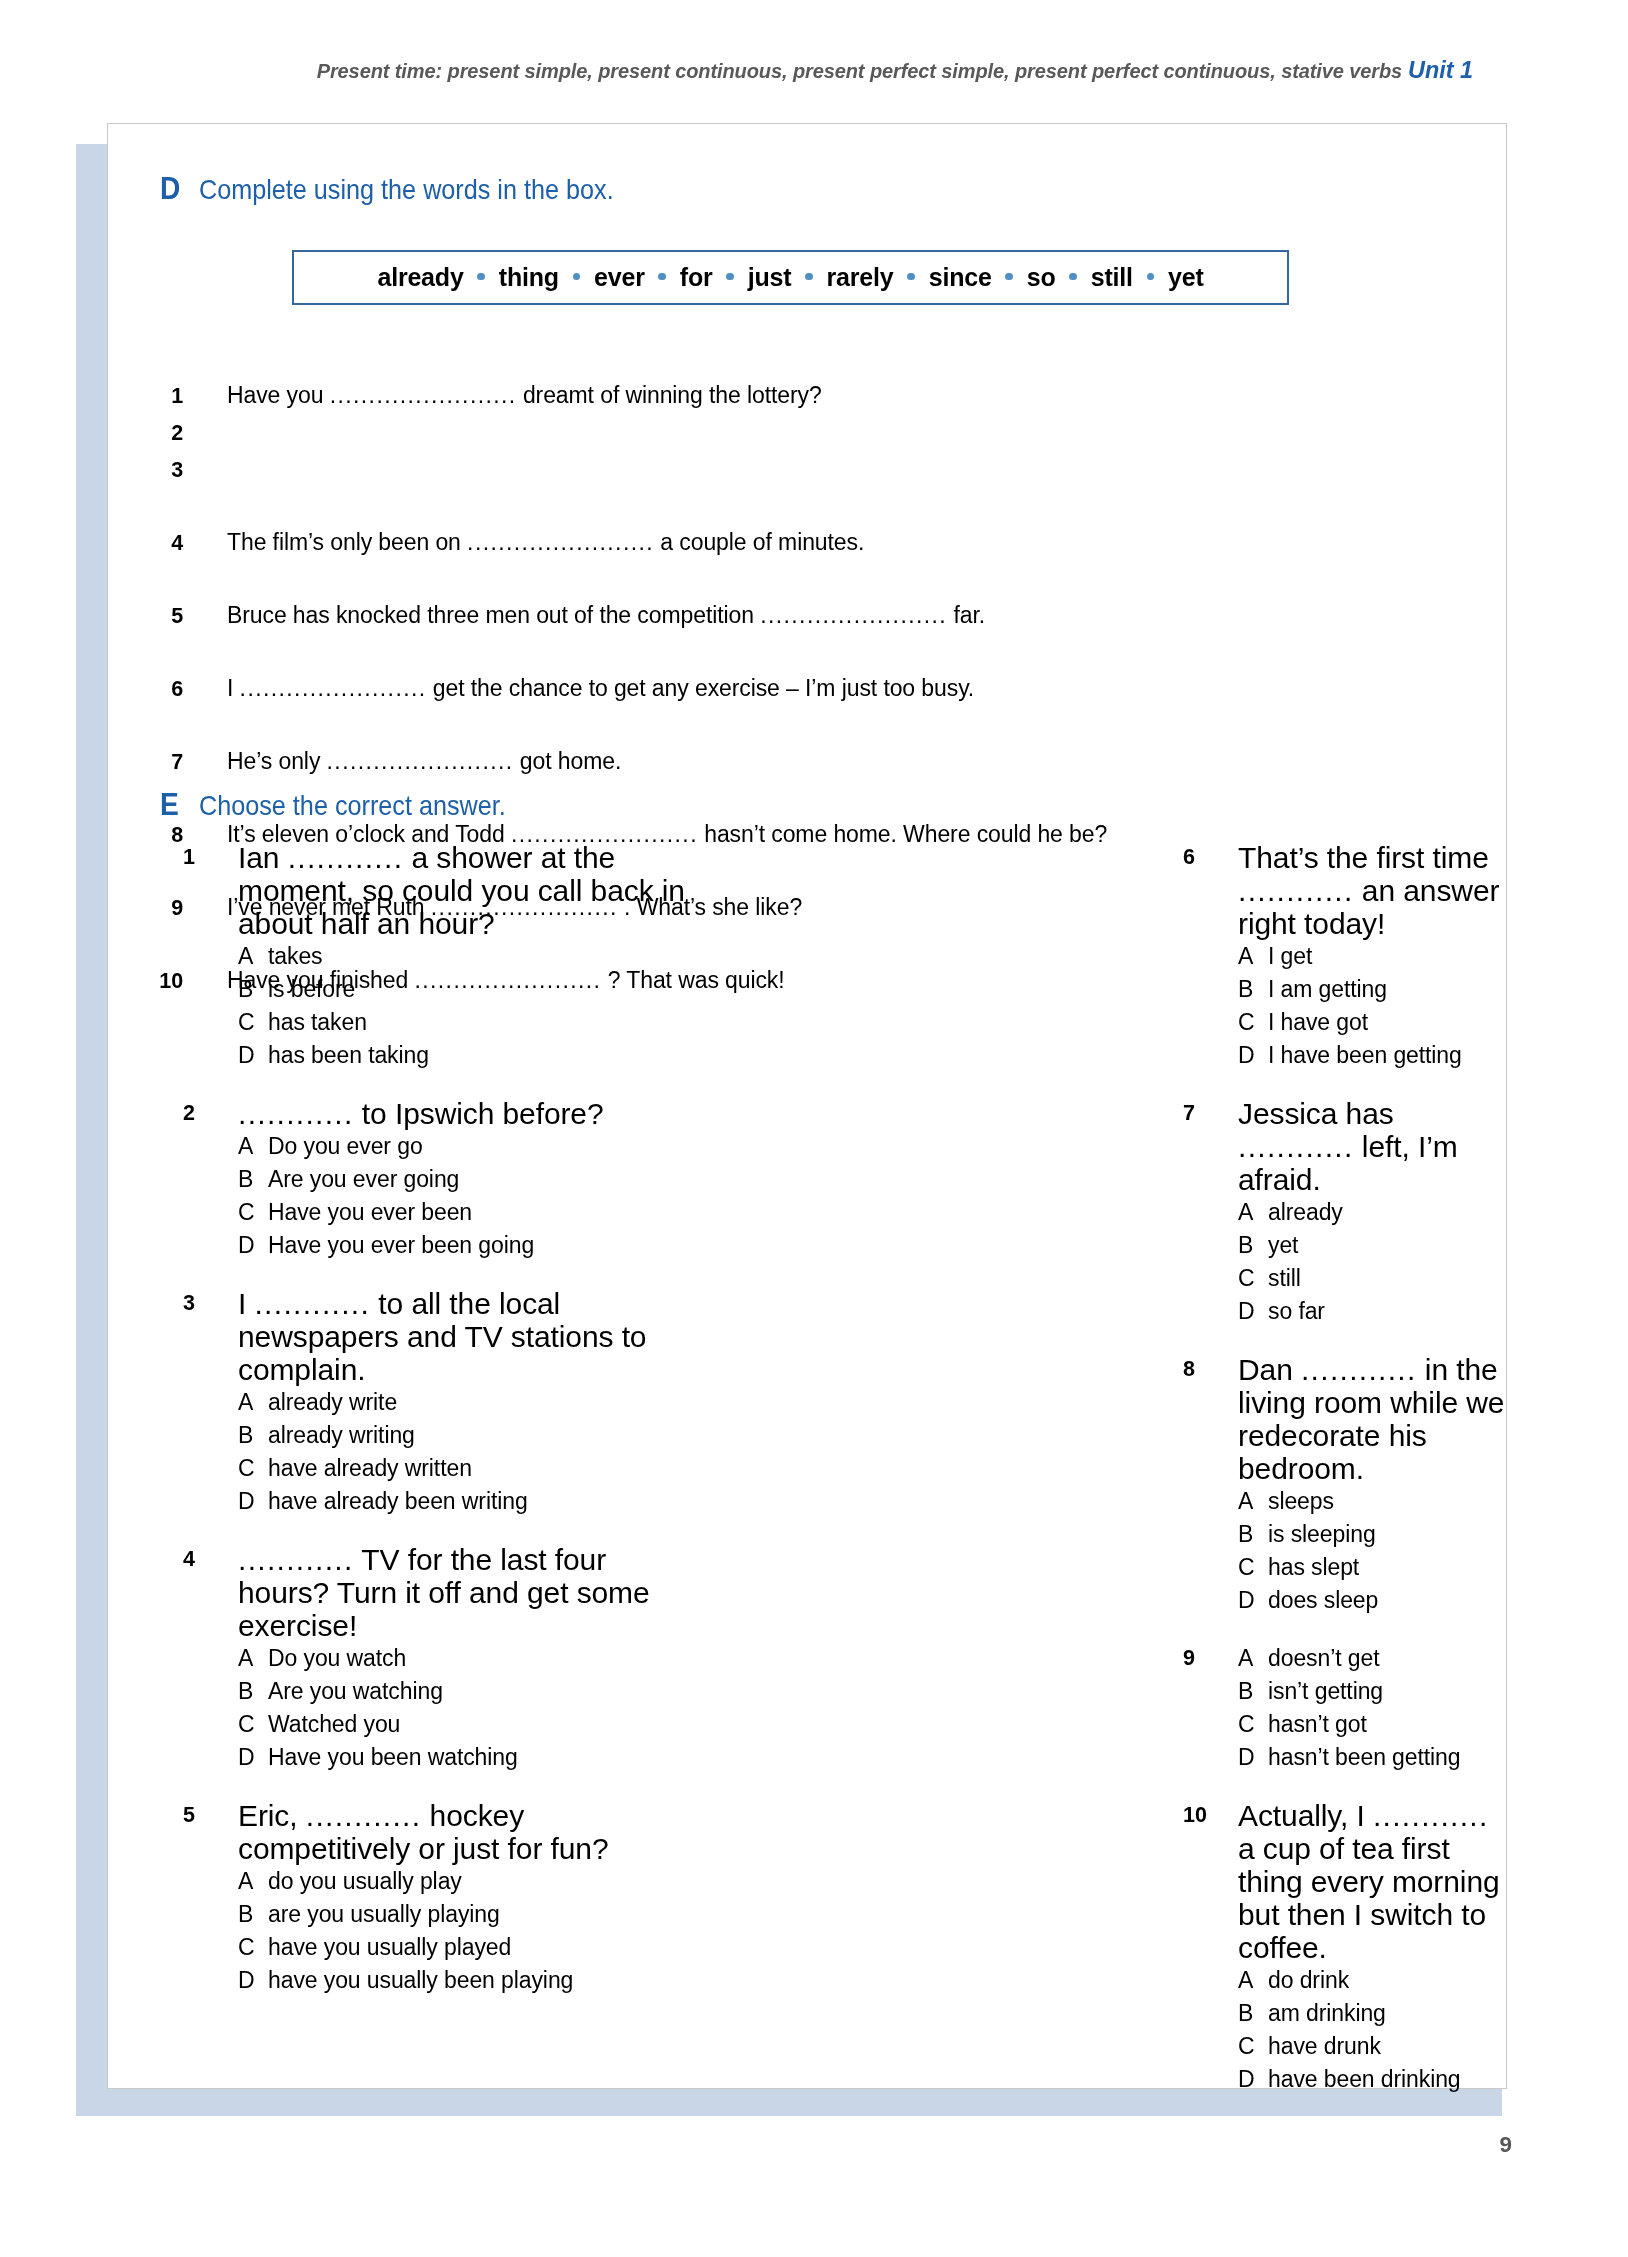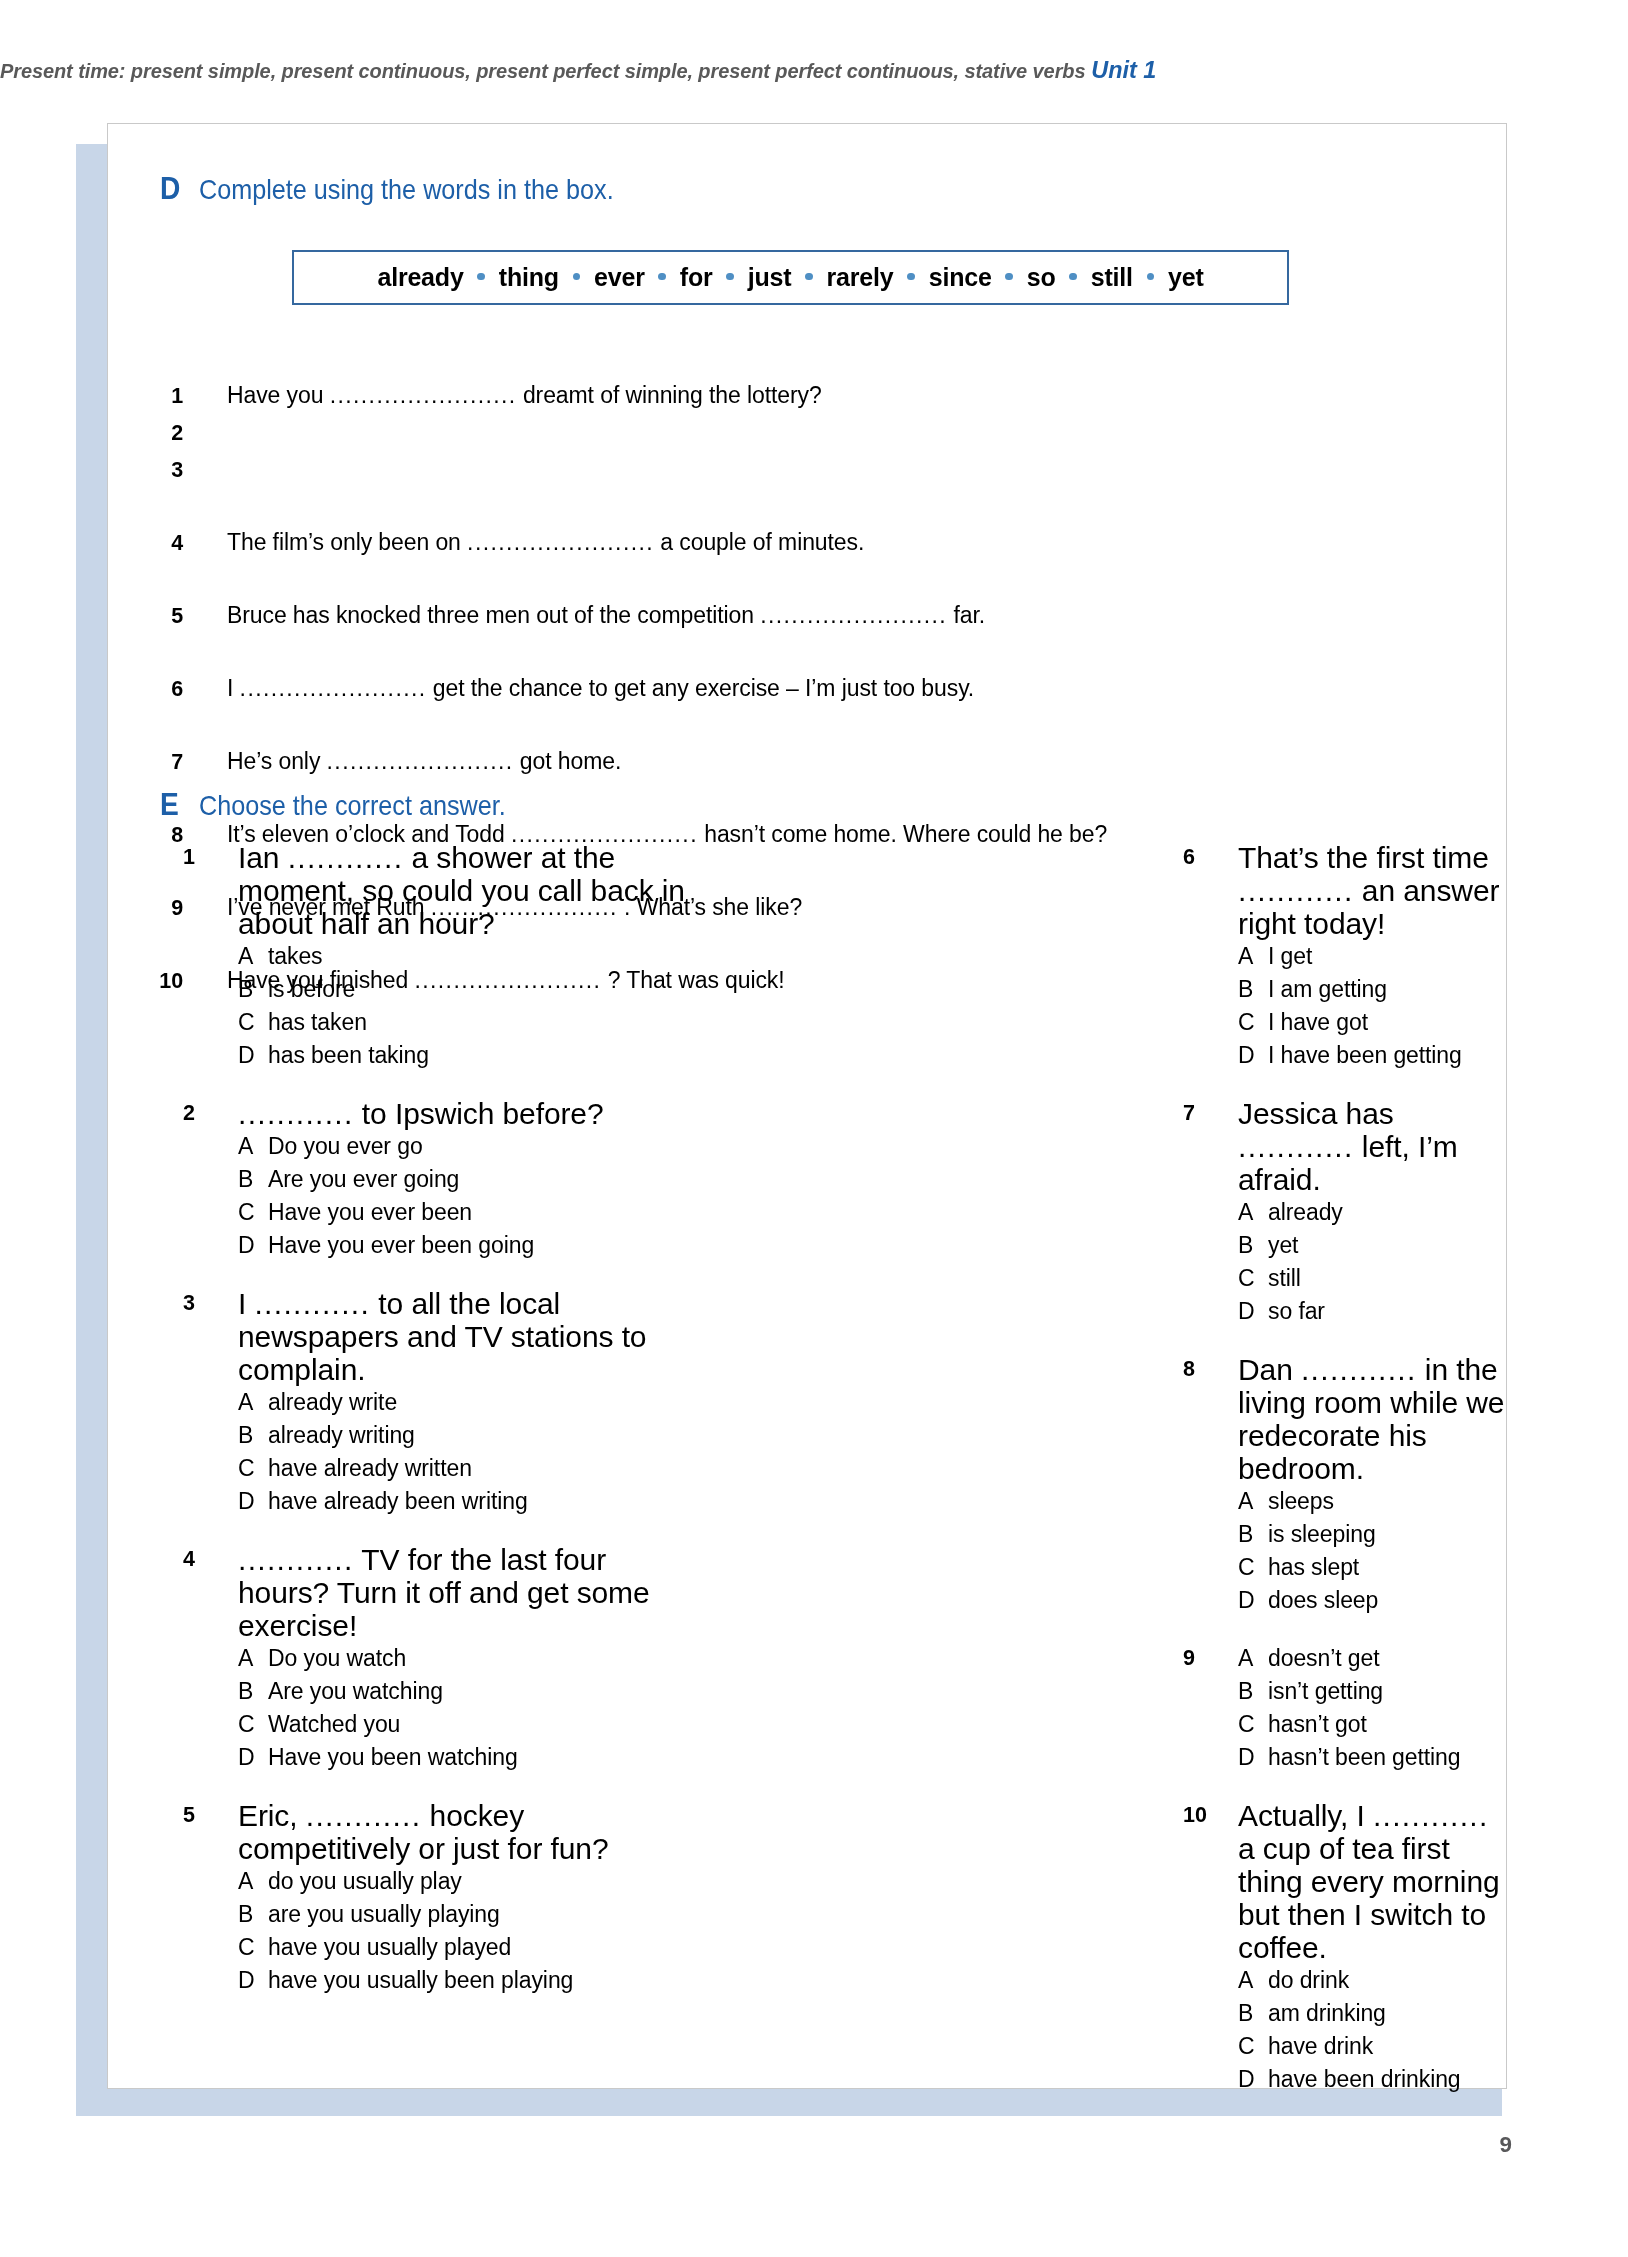--- a/index.html
+++ b/index.html
@@ -15,20 +15,21 @@
     position: relative;
     overflow: hidden;
   }
 
   
   .running-head {
     position: absolute;
     top: 57px;
     left: 0;
     width: 1473px;
+    text-align: right;
     font-style: italic;
     font-weight: bold;
     font-size: 20px;
     color: #595959;
     letter-spacing: -0.1px;
     white-space: nowrap;
   }
   .running-head .unit {
     color: #1d5fa8;
     font-size: 23.4px;
@@ -528,21 +529,21 @@
                 <div class="e-opt">
                   <span class="e-opt-letter">A</span>
                   <span class="e-opt-text">do drink</span>
                 </div>
                 <div class="e-opt">
                   <span class="e-opt-letter">B</span>
                   <span class="e-opt-text">am drinking</span>
                 </div>
                 <div class="e-opt">
                   <span class="e-opt-letter">C</span>
-                  <span class="e-opt-text">have drink</span>
+                  <span class="e-opt-text">have drunk</span>
                 </div>
                 <div class="e-opt">
                   <span class="e-opt-letter">D</span>
                   <span class="e-opt-text">have been drinking</span>
                 </div>
               </div>
             </div>
           </div>
         </div>
     </div>

